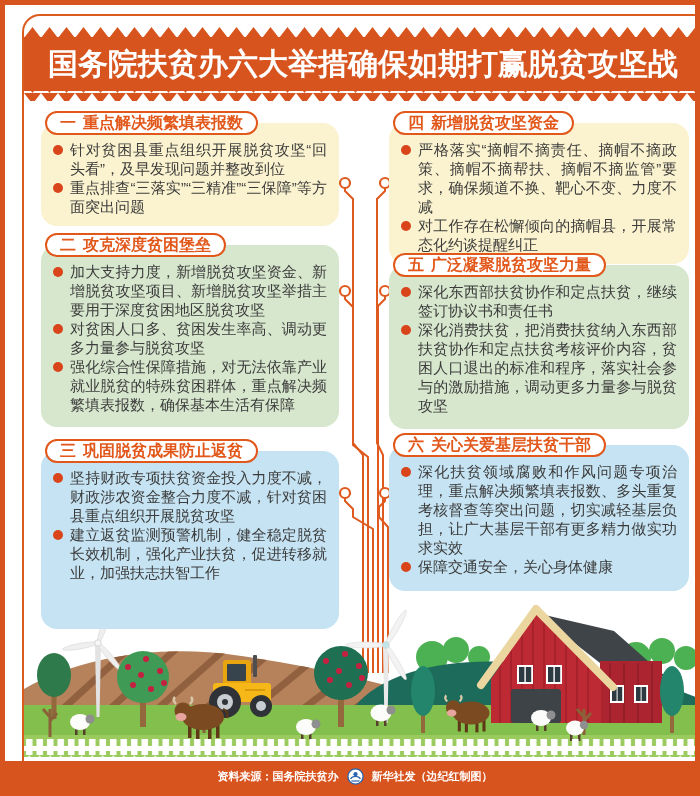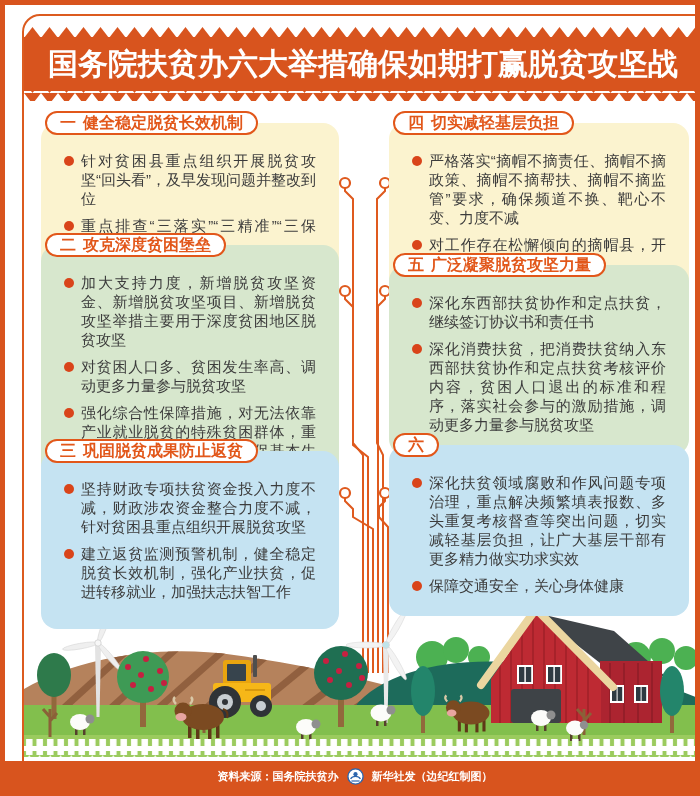--- a/index.html
+++ b/index.html
@@ -8,21 +8,21 @@
   .panel{position:absolute;left:17px;top:9px;width:678px;height:774px;border:2px solid #DC5B1F;border-radius:18px;box-sizing:content-box;background:#fff;overflow:hidden;padding-left:40px;}
   
   .banner{position:absolute;left:0;top:11px;width:678px;height:74px;}
   .banner-title{position:absolute;left:0;top:11px;width:678px;height:52px;display:flex;align-items:center;justify-content:center;color:#fff;font-size:30px;font-weight:bold;letter-spacing:0px;white-space:nowrap;}
   
   .card{position:absolute;border-radius:16px;padding:17px 12px 10px 12px;box-sizing:border-box;}
   .cream{background:#FBF3CF;}
   .green{background:#D7E7CD;}
   .blue{background:#C5E3F2;}
   .pill{position:absolute;top:-12px;left:4px;height:20px;background:#fff;border:2.5px solid #E2571A;border-radius:14px;display:flex;align-items:center;gap:7px;padding:0 13px;color:#E2571A;font-weight:bold;font-size:16px;white-space:nowrap;}
-  .bullets{list-style:none;margin:11px;padding:0;display:flex;flex-direction:column;gap:8px;}
+  .bullets{list-style:none;margin:0;padding:0;display:flex;flex-direction:column;gap:0;}
   .bullet{display:flex;gap:7px;}
   .dot{flex:0 0 10px;width:10px;height:10px;border-radius:50%;background:#D9441A;margin-top:5px;}
   .btx{font-size:15px;line-height:19px;color:#3C3C3C;font-weight:500;text-align:justify;}
   
   .connector{position:absolute;left:309px;top:129px;width:68px;height:530px;}
   
   .farm{position:absolute;left:0;top:589px;width:678px;height:166px;}
   
   .footer{position:absolute;left:0;bottom:0;width:700px;height:30px;background:#D8541E;display:flex;align-items:center;justify-content:center;gap:8px;z-index:9;}
   .footer .ft{color:#fff;font-size:11px;font-weight:bold;white-space:nowrap;}
@@ -293,21 +293,21 @@
       <g>
         <rect x="0" y="141" width="678" height="5" fill="#FFFFFF"></rect>
         <rect x="0" y="152" width="678" height="5" fill="#FFFFFF"></rect>
         <rect x="0" y="134" width="678" height="30" fill="url(#picket)"></rect>
       </g>
     </svg>
 
     <section class="card cream" style="left:17px;top:107px;width:298px;min-height:100px">
       <div class="pill">
         <span>一</span>
-        <span>健全稳定脱贫长效机制</span>
+        <span>重点解决频繁填表报数</span>
       </div>
       <ul class="bullets">
         <li class="bullet">
             <span class="dot"></span>
             <span class="btx">针对贫困县重点组织开展脱贫攻坚“回头看”，及早发现问题并整改到位</span>
           </li>
         <li class="bullet">
             <span class="dot"></span>
             <span class="btx">重点排查“三落实”“三精准”“三保障”等方面突出问题</span>
           </li>
@@ -348,21 +348,21 @@
         <li class="bullet">
             <span class="dot"></span>
             <span class="btx">建立返贫监测预警机制，健全稳定脱贫长效机制，强化产业扶贫，促进转移就业，加强扶志扶智工作</span>
           </li>
       </ul>
     </section>
 
     <section class="card cream" style="left:365px;top:107px;width:300px;min-height:126px">
       <div class="pill">
         <span>四</span>
-        <span>切实减轻基层负担</span>
+        <span>新增脱贫攻坚资金</span>
       </div>
       <ul class="bullets">
         <li class="bullet">
             <span class="dot"></span>
             <span class="btx">严格落实“摘帽不摘责任、摘帽不摘政策、摘帽不摘帮扶、摘帽不摘监管”要求，确保频道不换、靶心不变、力度不减</span>
           </li>
         <li class="bullet">
             <span class="dot"></span>
             <span class="btx">对工作存在松懈倾向的摘帽县，开展常态化约谈提醒纠正</span>
           </li>
@@ -382,20 +382,21 @@
         <li class="bullet">
             <span class="dot"></span>
             <span class="btx">深化消费扶贫，把消费扶贫纳入东西部扶贫协作和定点扶贫考核评价内容，贫困人口退出的标准和程序，落实社会参与的激励措施，调动更多力量参与脱贫攻坚</span>
           </li>
       </ul>
     </section>
 
     <section class="card blue" style="left:365px;top:429px;width:300px;min-height:146px">
       <div class="pill">
         <span>六</span>
+        <span>关心关爱基层扶贫干部</span>
       </div>
       <ul class="bullets">
         <li class="bullet">
             <span class="dot"></span>
             <span class="btx">深化扶贫领域腐败和作风问题专项治理，重点解决频繁填表报数、多头重复考核督查等突出问题，切实减轻基层负担，让广大基层干部有更多精力做实功求实效</span>
           </li>
         <li class="bullet">
             <span class="dot"></span>
             <span class="btx">保障交通安全，关心身体健康</span>
           </li>

